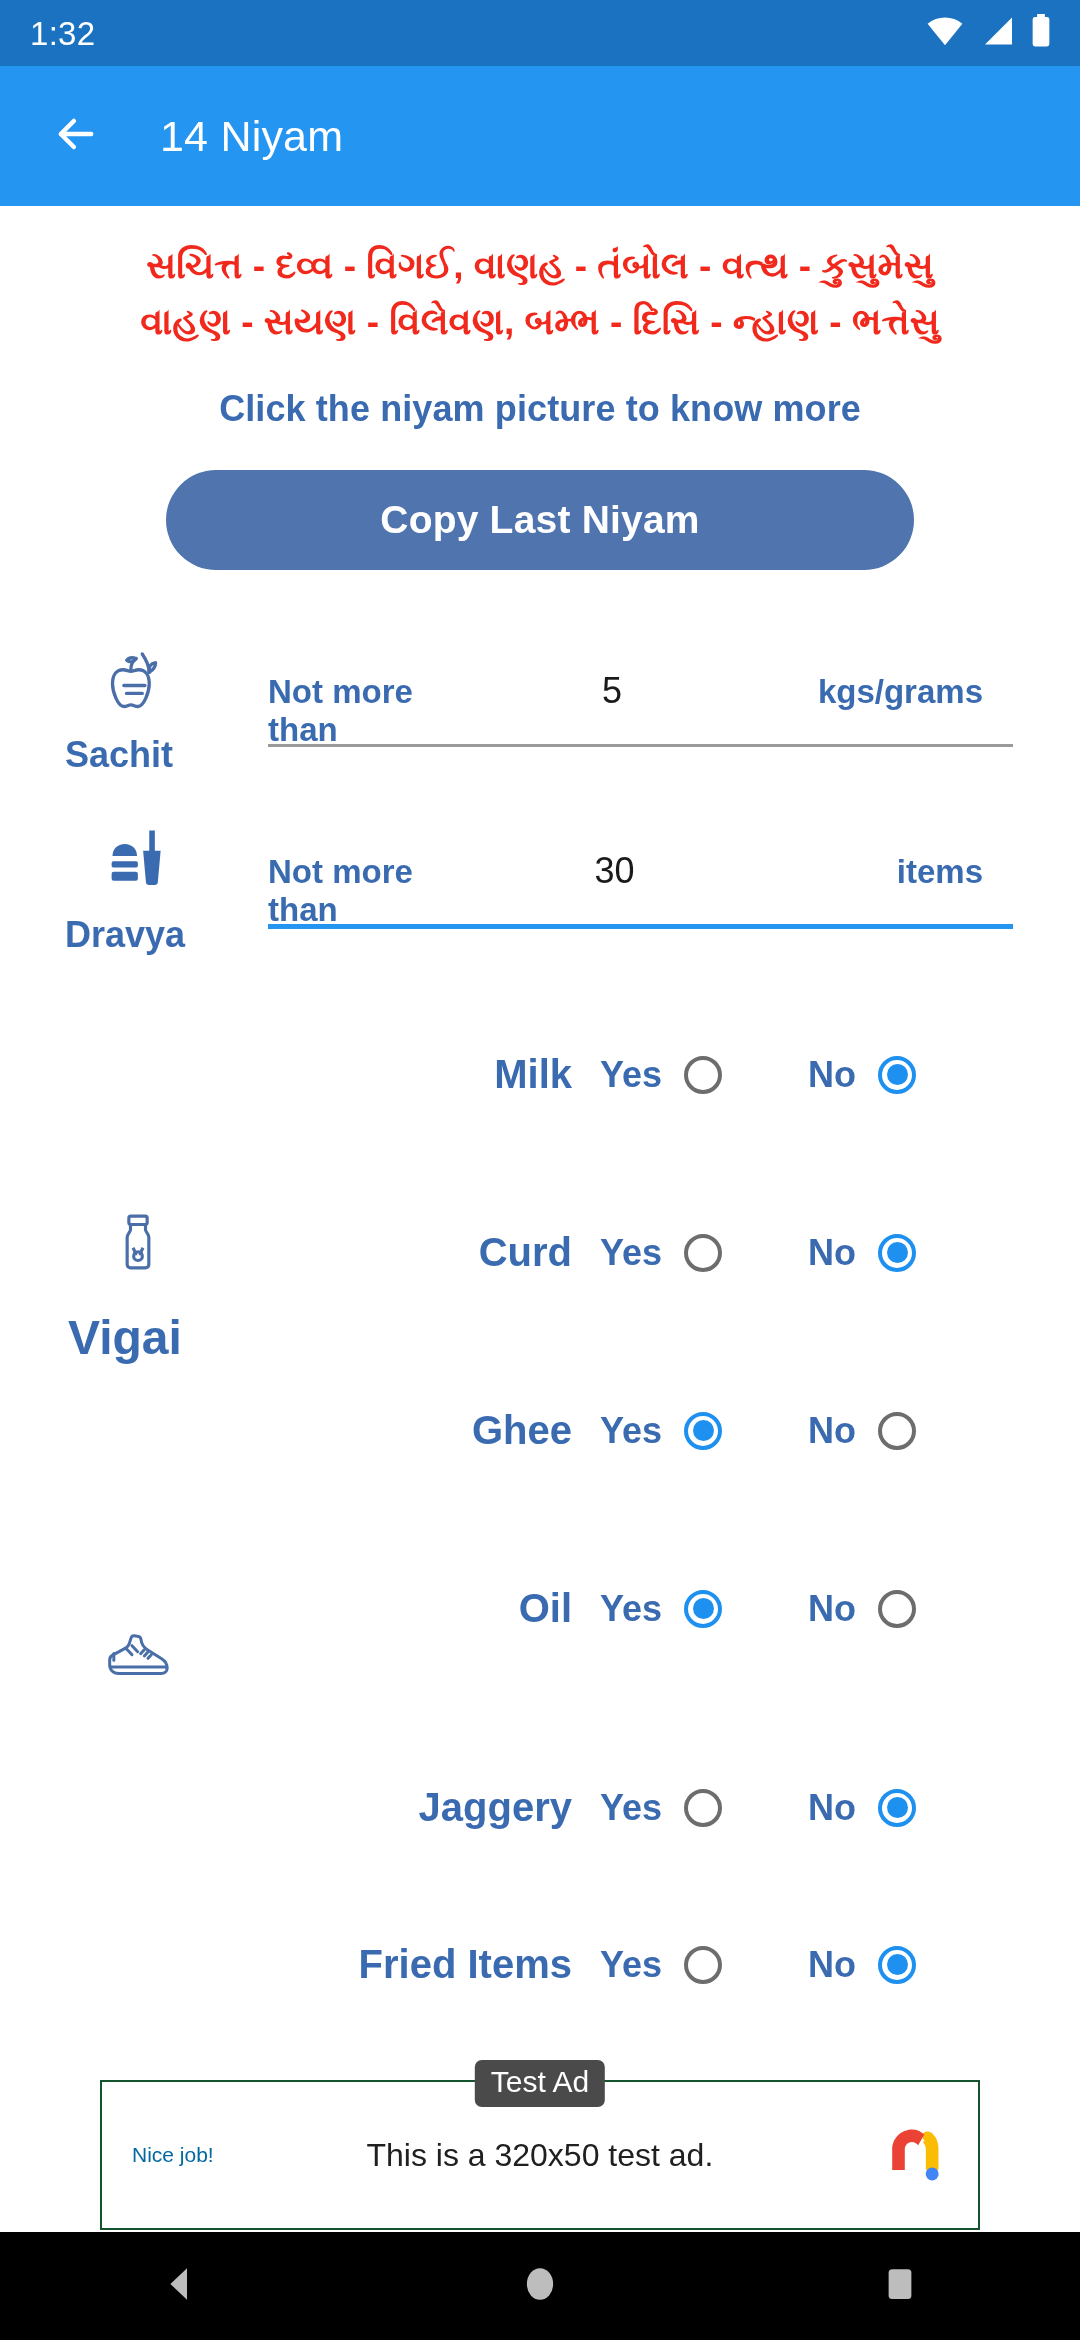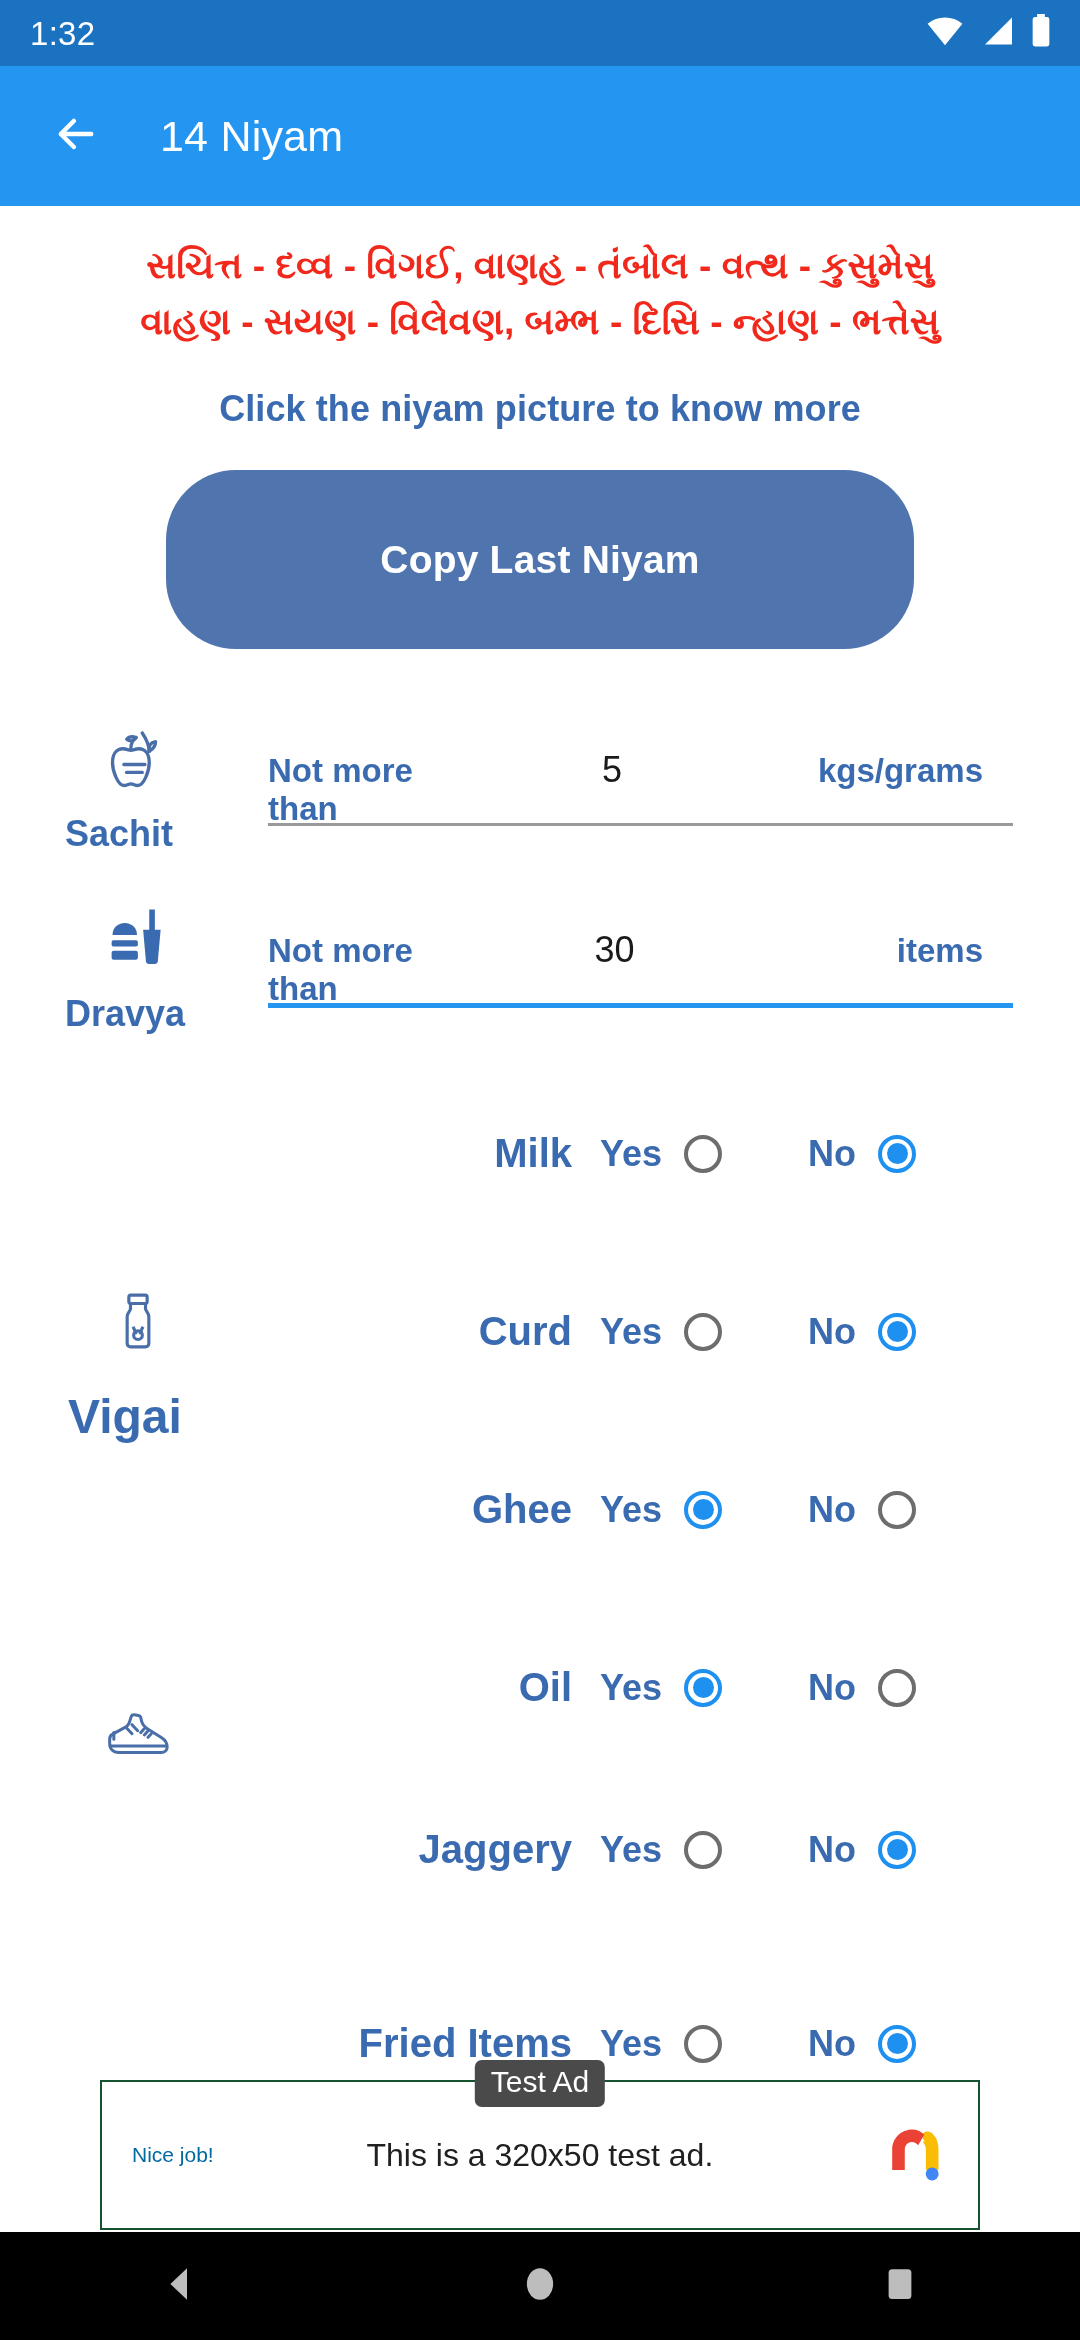--- a/index.html
+++ b/index.html
@@ -55,21 +55,21 @@
   }
 
   .hint {
     text-align: center; color: #3a6bb0;
     font-size: 36px; font-weight: 700;
     margin-top: 38px; letter-spacing: 0.1px;
   }
 
   .copy-btn-wrap { display: flex; justify-content: center; margin-top: 40px; }
   .copy-btn {
-    width: 748px; height: 179px;
+    width: 748px; height: 100px;
     background: #4f74ae; border: none; border-radius: 70px;
     color: #ffffff; font-size: 39px; font-weight: 700;
     font-family: "Liberation Sans", sans-serif;
     cursor: pointer; letter-spacing: 0.2px;
   }
 
   
   .field-row { position: relative; height: 180px; }
   .field-icon {
     position: absolute; left: 95px; top: 18px;
@@ -320,21 +320,21 @@
         <span class="radio-opt yes">
           <span class="radio-text">Yes</span>
           <span class="radio checked"></span>
         </span>
         <span class="radio-opt no">
           <span class="radio-text">No</span>
           <span class="radio"></span>
         </span>
       </div>
 
-      <div class="radio-row" style="top:340px;">
+      <div class="radio-row" style="top:377px;">
         <span class="radio-label">Jaggery</span>
         <span class="radio-opt yes">
           <span class="radio-text">Yes</span>
           <span class="radio"></span>
         </span>
         <span class="radio-opt no">
           <span class="radio-text">No</span>
           <span class="radio checked"></span>
         </span>
       </div>

